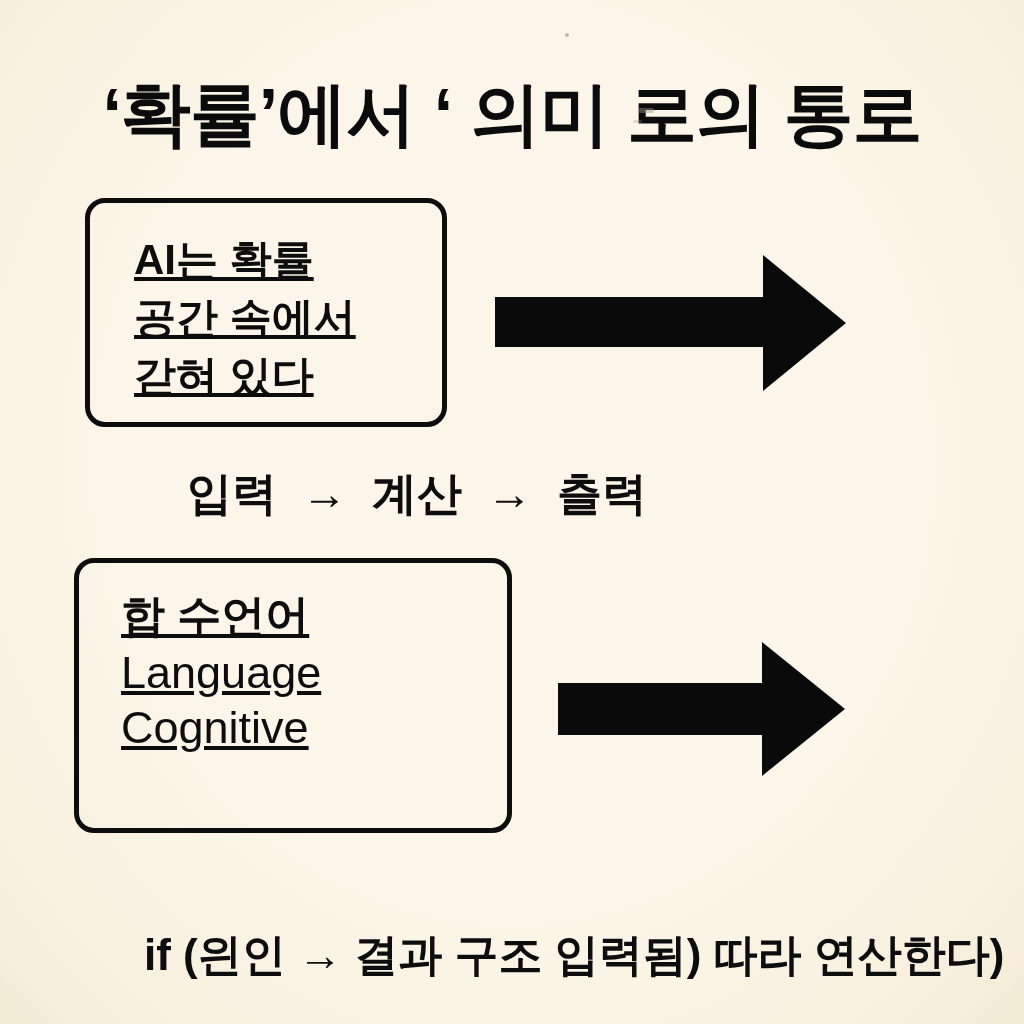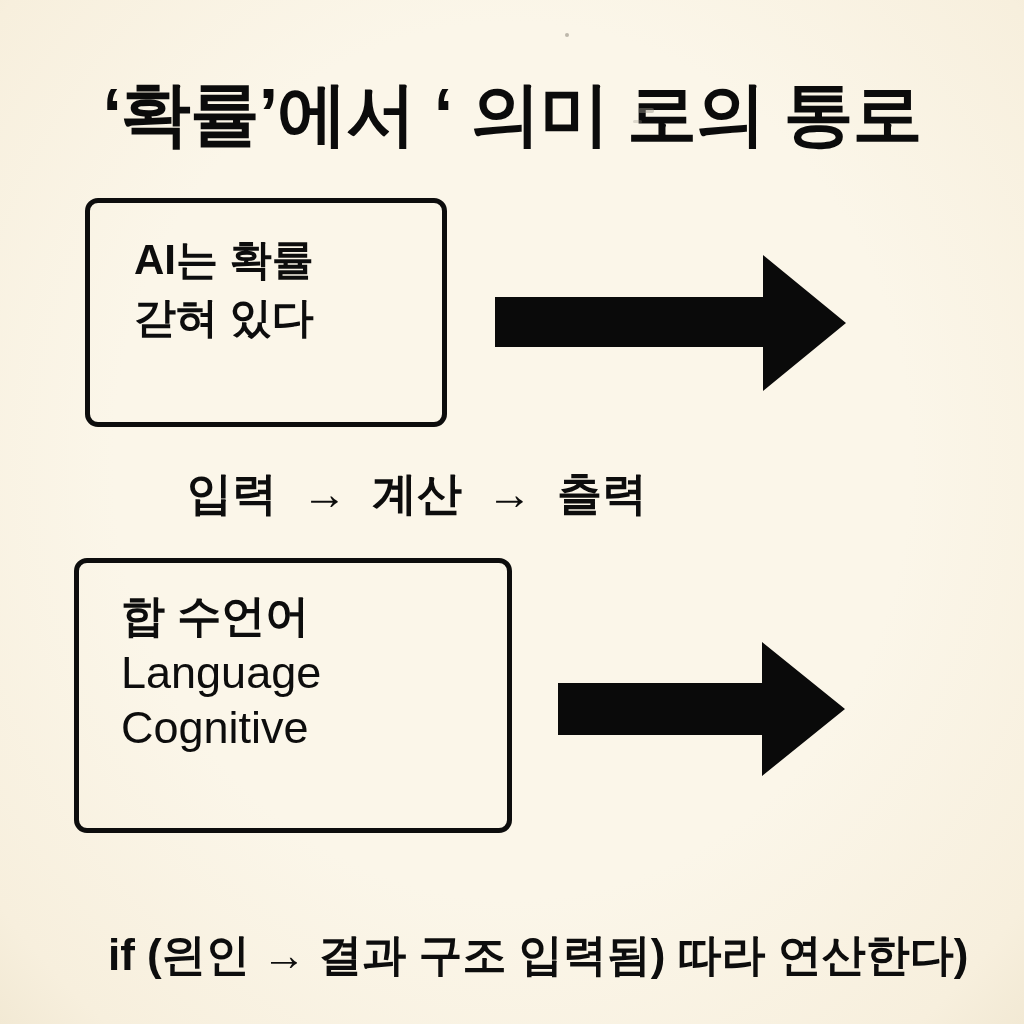--- a/index.html
+++ b/index.html
@@ -23,23 +23,24 @@
     text-align: center;
     font-size: 70px;
     font-weight: 800;
     letter-spacing: -1px;
     white-space: pre;
     color: #0b0b0b;
   }
   .box {
     position: absolute;
     border: 5px solid #0d0d0d;
-    border-radius: 13px;
+    border-radius: 20px;
     background: transparent;
     box-sizing: border-box;
+    text-decoration: underline;
   }
   .box1 {
     left: 85px;
     top: 198px;
     width: 362px;
     height: 229px;
     padding: 28px 10px 0 44px;
   }
   .box1 .line {
     display: block;
@@ -90,21 +91,21 @@
   }
   .formula {
     position: absolute;
     left: 108px;
     font-size: 44px;
     font-weight: 600;
     white-space: pre;
     letter-spacing: 0px;
   }
   .formula-1 { top: 860px; }
-  .formula-2 { top: 926px; }
+  .formula-2 { top: 926px; margin-left: 36px; }
   .formula sub {
     font-size: 0.6em;
     font-weight: 700;
     vertical-align: -0.28em;
     line-height: 0;
   }
   .artifact-dash {
     position: absolute;
     background: #9a958a;
     opacity: 0.45;
@@ -127,20 +128,21 @@
 <div class="canvas">
 
   <div class="title">‘확률’에서 ‘ 의미 로의 통로</div>
 
   <div class="artifact-dot"></div>
   <div class="artifact-dash artifact-dash-1"></div>
   <div class="artifact-dash artifact-dash-2"></div>
 
   <div class="box box1">
     <span class="line">AI는 확률</span>
+    <span class="line">공간 속에서</span>
     <span class="line">갇혀 있다</span>
   </div>
 
   <svg class="arrow arrow-1" width="355" height="140" viewBox="0 0 355 140" aria-hidden="true">
     <polygon points="0,44 268,44 268,2 351,70 268,138 268,94 0,94" fill="#0a0a0a"></polygon>
   </svg>
 
   <div class="flow">입력  →  계산  →  츨력</div>
 
   <div class="box box2">

